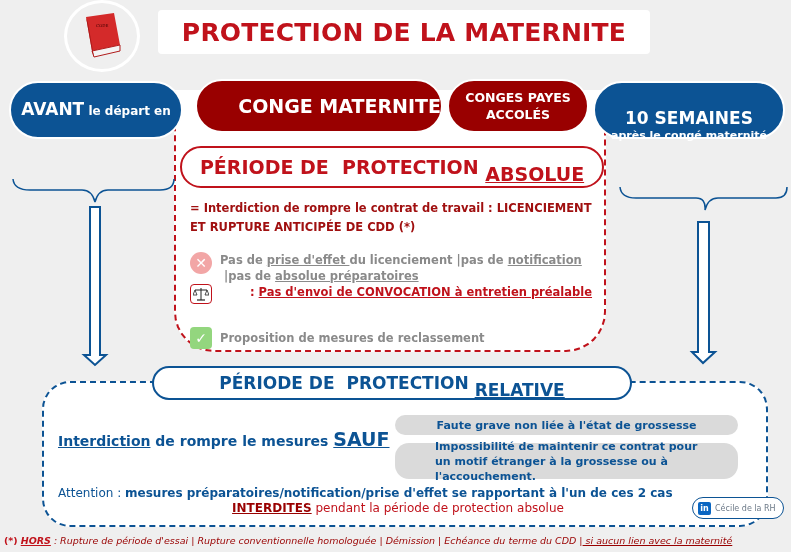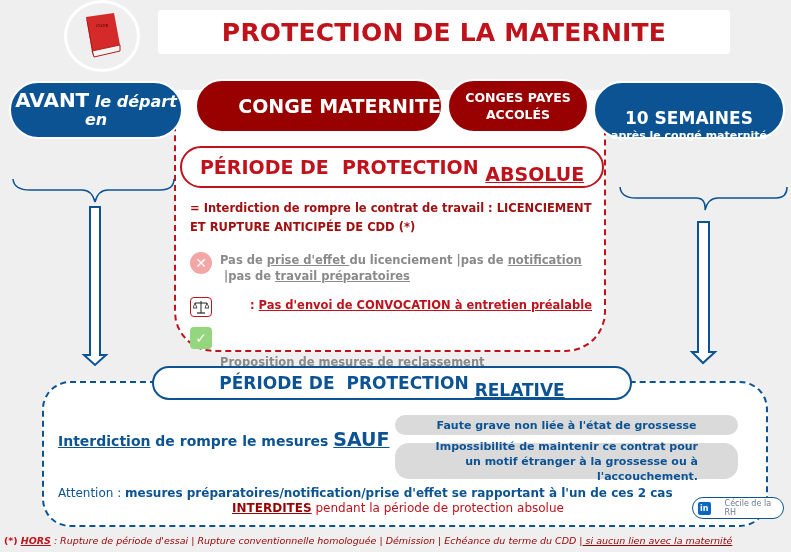--- a/index.html
+++ b/index.html
@@ -13,39 +13,39 @@
 
   
   .book-circle {
     left: 64px; top: 0px; width: 76px; height: 72px;
     border-radius: 50%;
     border: 3px solid #ffffff;
     background: #efefef;
     display: flex; align-items: center; justify-content: center;
   }
   .title-box {
-    left: 158px; top: 10px; width: 572px; height: 44px;
+    left: 158px; top: 10px; width: 492px; height: 44px;
     background: #ffffff; border-radius: 4px;
     display: flex; align-items: center; justify-content: center;
   }
   .title-text {
     color: #c0121b; font-weight: bold; font-size: 25px; letter-spacing: 0.2px;
   }
 
   
   .pill {
     display: flex; flex-direction: column; align-items: center; justify-content: center;
     color: #fff; text-align: center; font-weight: bold;
     border: 2px solid #ffffff;
   }
   .pill-blue { background: #0c5394; }
   .pill-red { background: #990000; }
   .pill-avant { left: 9px; top: 81px; width: 174px; height: 58px; border-radius: 29px; font-size: 14px; line-height: 18px; }
-  .pill-avant .big { font-size: 20px; }
-  .pill-avant .small { font-size: 16px; font-style: italic; }
+  .pill-avant .big { font-size: 17px; }
+  .pill-avant .small { font-size: 12px; }
   .pill-conge { left: 195px; top: 79px; width: 248px; height: 54px; border-radius: 27px; font-size: 19px; align-items: flex-end; }
   .pill-cp { left: 447px; top: 79px; width: 142px; height: 54px; border-radius: 27px; font-size: 12.5px; line-height: 17px; }
   .pill-10 { left: 593px; top: 81px; width: 192px; height: 58px; border-radius: 29px; }
   .pill-10 .big { font-size: 17px; line-height: 20px; margin-top: 32px; }
   .pill-10 .small { font-size: 11px; line-height: 16px; }
 
   
   .absolute-box {
     left: 174px; top: 90px; width: 432px; height: 262px;
     border: 2.5px dashed #c0121b;
@@ -99,37 +99,37 @@
     color: #0c5394; font-weight: bold; font-size: 17px;
   }
   .sauf-line {
     left: 58px; top: 428px;
     color: #0c5394; font-weight: bold; font-size: 14px;
   }
   .sauf-line .sauf { font-size: 19px; text-decoration: underline; }
   .sauf-line .interd { text-decoration: underline; }
   .gray-pill {
     background: #dadada; border-radius: 14px;
-    color: #0c5394; font-weight: bold; font-size: 11px; text-align: right;
+    color: #0c5394; font-weight: bold; font-size: 11px; text-align: left;
     display: flex; align-items: center; justify-content: center; line-height: 15px;
   }
   .gp1 { left: 395px; top: 415px; width: 343px; height: 20px; }
   .gp2 { left: 395px; top: 443px; width: 343px; height: 36px; }
   .attention {
     left: 58px; top: 486px; width: 640px;
     font-size: 12px; line-height: 15px; color: #0c5394;
   }
   .attention .bold { font-weight: bold; }
   .attention .line2 { text-align: center; padding-left: 40px; color: #c0121b; }
   .attention .interdites { font-weight: bold; color: #990000; text-decoration: underline; }
 
   .linkedin {
     left: 692px; top: 497px; width: 92px; height: 22px;
     border: 1.5px solid #0c5394; border-radius: 11px; background: #fff;
-    display: flex; align-items: center; gap: 14px; padding-left: 5px;
+    display: flex; align-items: center; gap: 4px; padding-left: 5px;
     font-size: 8px; color: #6d7a88;
   }
   .li-icon {
     width: 13px; height: 13px; background: #0a66c2; color: #fff; border-radius: 2px;
     font-size: 8px; font-weight: bold; display: flex; align-items: center; justify-content: center;
   }
 
   .footer {
     left: 4px; top: 535px; width: 787px;
     font-size: 9.5px; font-style: italic; color: #990000; white-space: nowrap;
@@ -189,42 +189,42 @@
 <div class="abs absolute-header">
   <span style="white-space:pre;">PÉRIODE DE  PROTECTION </span>
     <span class="u">ABSOLUE</span>
 </div>
 
 <div class="abs abs-desc">= Interdiction de rompre le contrat de travail : LICENCIEMENT ET RUPTURE ANTICIPÉE DE CDD (*)</div>
 
 <div class="abs abs-item" style="top:252px;">
   <div class="icon-x">✕</div>
   <div class="gray">
-    <span>Pas de </span><span class="u">prise d'effet </span><span>du licenciement |pas de </span><span class="u">notification</span><br><span style="white-space:pre;"> |pas de </span><span class="u">travail préparatoires</span>
+    <span>Pas de </span><span class="u">prise d'effet </span><span>du licenciement |pas de </span><span class="u">notification</span><br><span style="white-space:pre;"> |pas de </span><span class="u">absolue préparatoires</span>
   </div>
 </div>
 
-<div class="abs abs-item" style="top:297px;gap:38px;">
+<div class="abs abs-item" style="top:284px;gap:38px;">
   <div class="icon-scale">
     <svg width="16" height="14" viewBox="0 0 16 14">
       <line x1="8" y1="1" x2="8" y2="13" stroke="#222" stroke-width="1"></line>
       <line x1="2" y1="3" x2="14" y2="3" stroke="#222" stroke-width="1"></line>
       <path d="M0,8 L2,3 L4,8 Z" fill="none" stroke="#222" stroke-width="0.8"></path>
       <path d="M12,8 L14,3 L16,8 Z" fill="none" stroke="#222" stroke-width="0.8"></path>
       <line x1="4" y1="13" x2="12" y2="13" stroke="#222" stroke-width="1.2"></line>
     </svg>
   </div>
   <div>
     <span class="red-u" style="text-decoration:none;color:#c0121b;"> : </span><span class="red-u">Pas d'envoi de CONVOCATION à entretien préalable</span>
   </div>
 </div>
 
 <div class="abs abs-item" style="top:327px;">
   <div class="icon-check">✓</div>
-  <div class="gray" style="padding-top:3px;margin-top:24px;">Proposition de mesures de reclassement</div>
+  <div class="gray" style="padding-top:3px;">Proposition de mesures de reclassement</div>
 </div>
 
 <div class="abs relative-box"></div>
 <div class="abs relative-header">
   <span style="white-space:pre;">PÉRIODE DE  PROTECTION </span>
     <span class="u">RELATIVE</span>
 </div>
 
 <div class="abs sauf-line">
   <span class="interd">Interdiction</span><span style="white-space:pre;"> de rompre le mesures </span><span class="sauf">SAUF</span>

